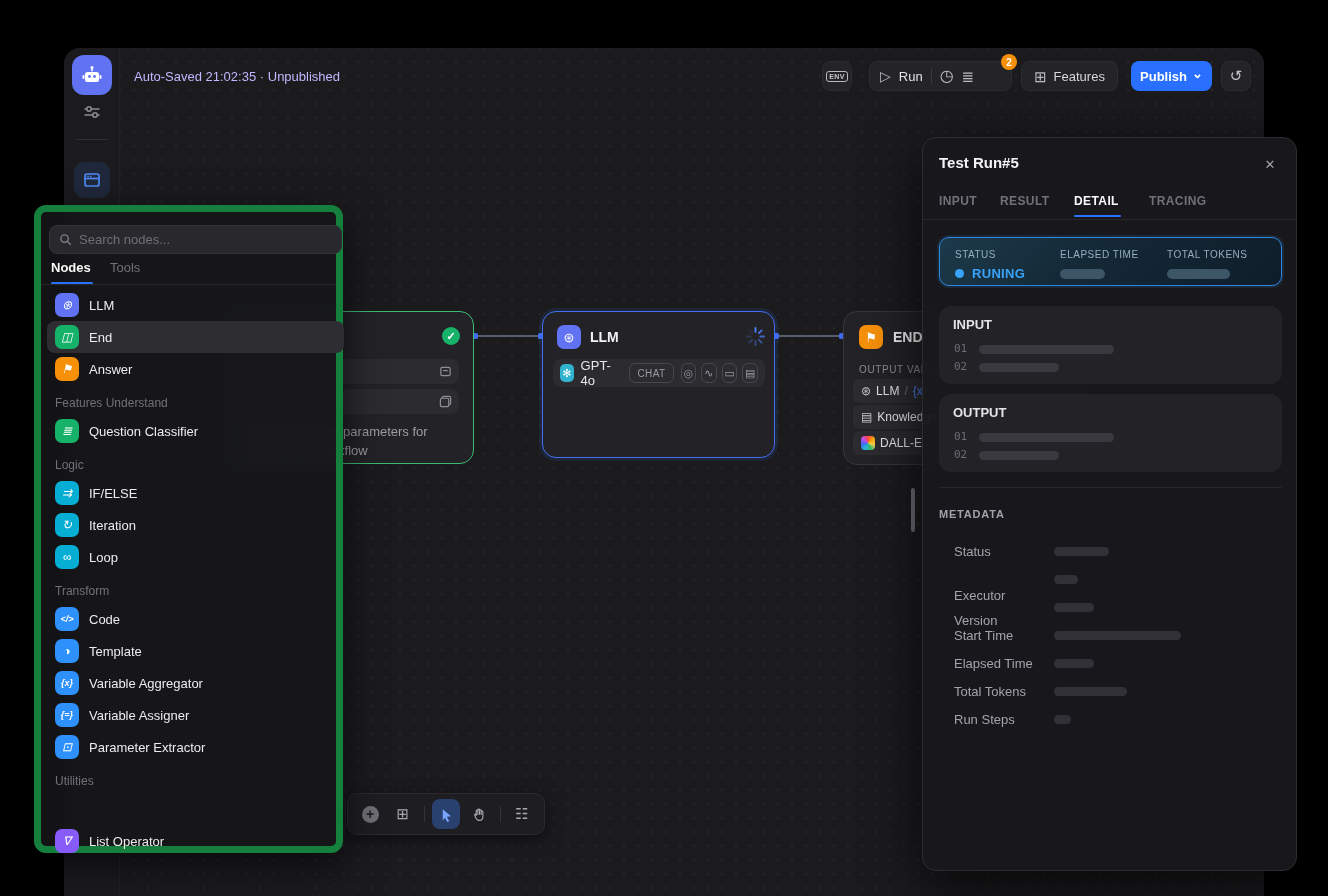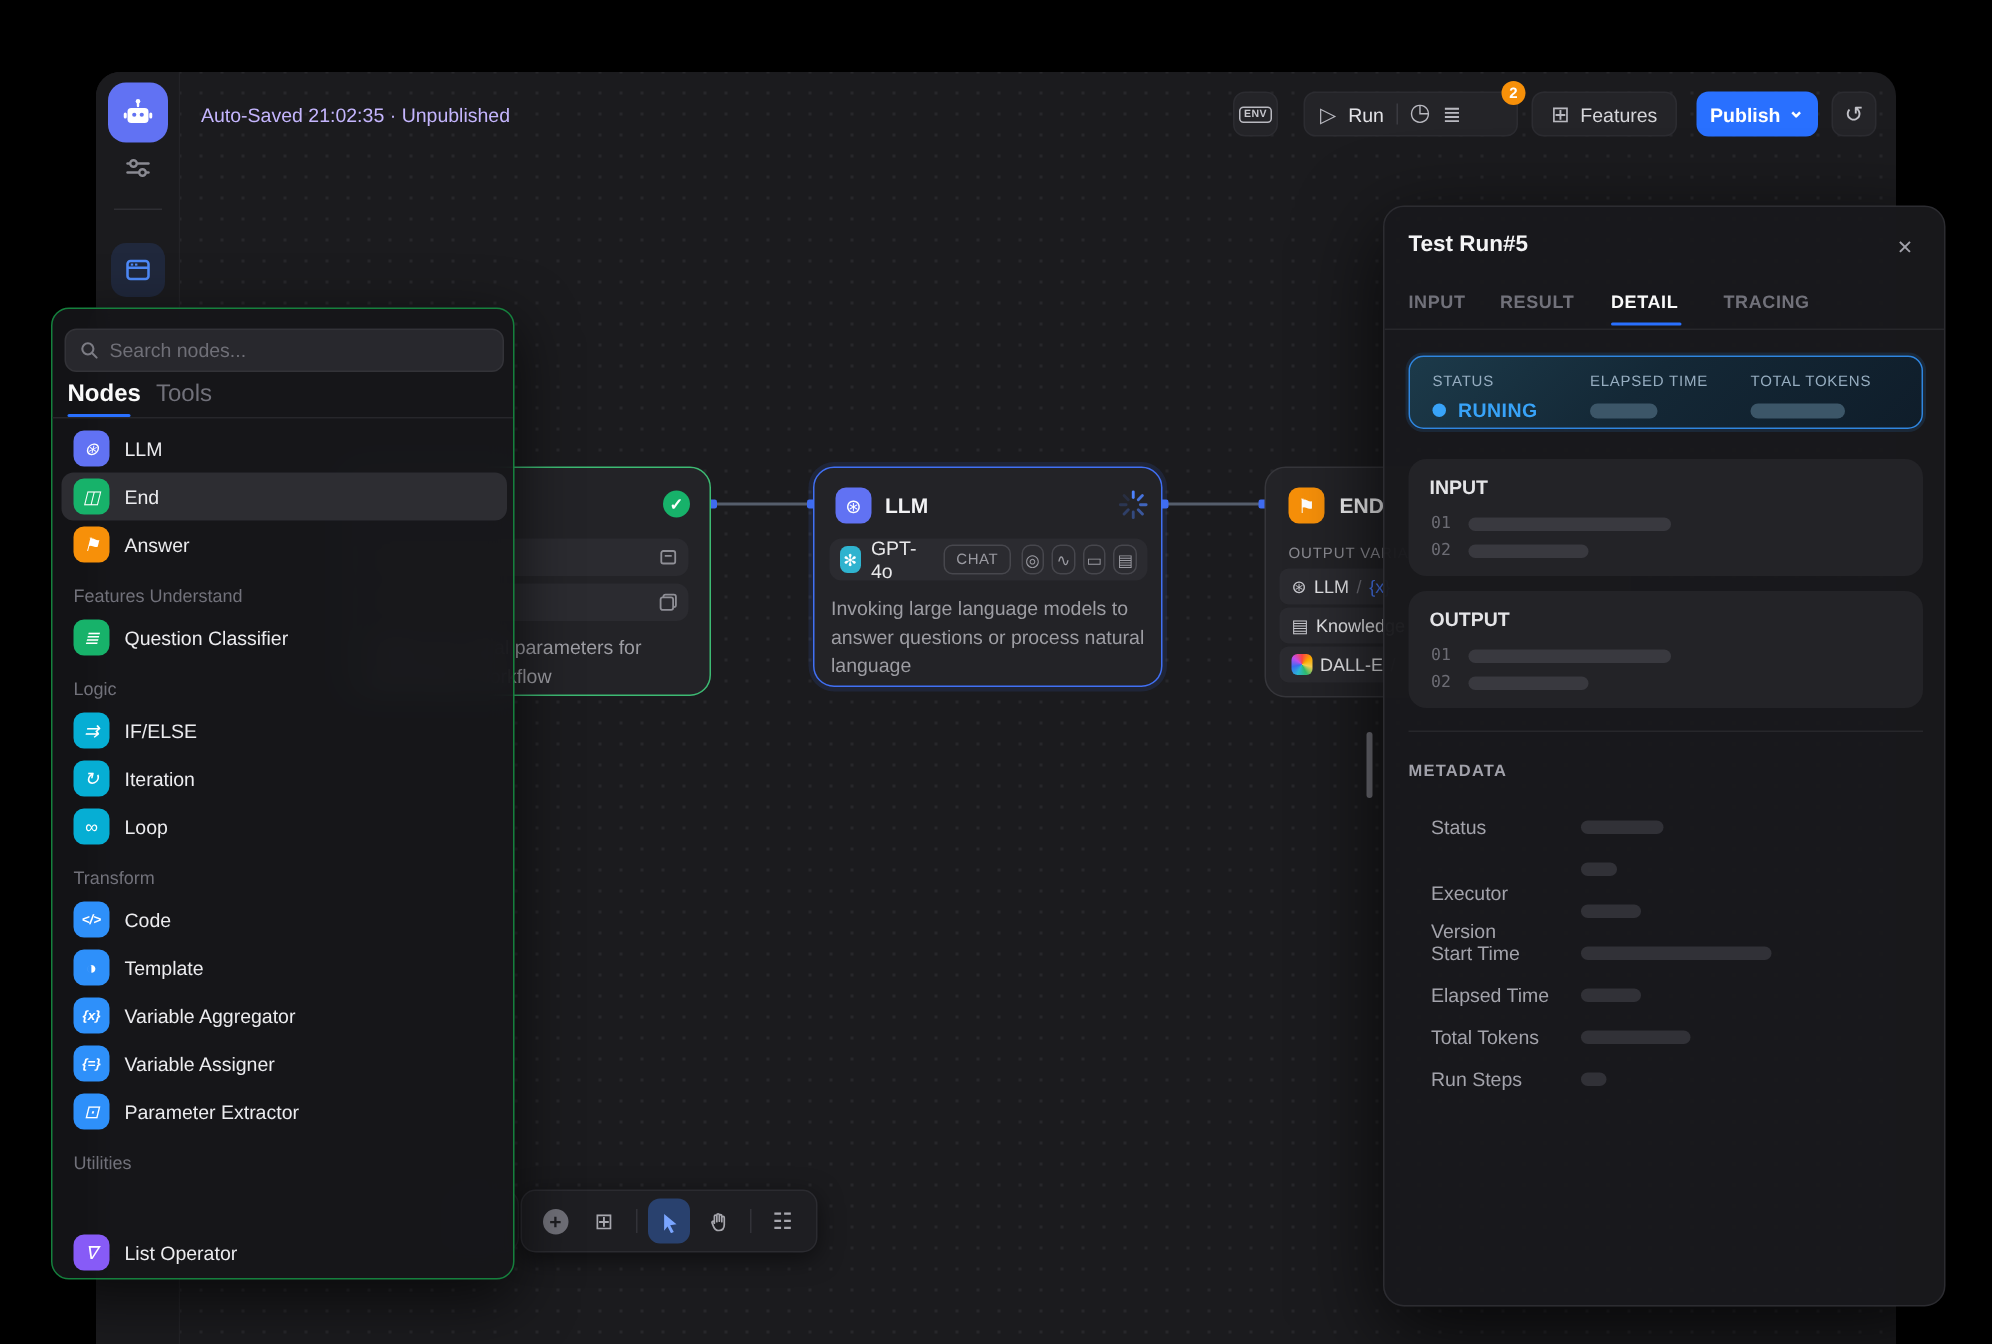--- a/index.html
+++ b/index.html
@@ -71,28 +71,28 @@
     border-radius:10px; z-index:4; }
   .tool { width:30px; height:30px; border-radius:8px; display:flex; align-items:center; justify-content:center;
     color:#a7a7ae; font-size:15px; }
   .tool.active { background:#29416e; color:#7aa5ff; }
   .tool-div { width:1px; height:16px; background:#323238; margin:0 3px; }
 
   #scroll-thumb { left:911px; top:488px; width:4px; height:44px; border-radius:2px; background:#6d6d75; z-index:3; }
 
   
   #node-panel { left:34px; top:205px; width:309px; height:648px; background:rgba(22,22,25,.88);
-    backdrop-filter:blur(9px); border:1px solid #15803d; border-radius:12px; z-index:20;
+    backdrop-filter:blur(9px); border:7px solid #15803d; border-radius:12px; z-index:20;
     box-shadow:0 12px 40px rgba(0,0,0,.65); }
   #np-search { left:8px; top:13px; width:293px; height:29px; background:#28282d; border:1px solid #333338;
     border-radius:8px; display:flex; align-items:center; padding:0 9px; gap:7px; }
   #np-search input { background:transparent; border:none; outline:none; color:#d4d4d8; font-size:13px; width:230px;
     font-family:"Liberation Sans",sans-serif; }
   #np-search input::placeholder { color:#6f6f77; }
-  .np-tab { top:48px; font-size:16px; z-index:2; }
+  .np-tab { top:48px; font-size:13px; z-index:2; }
   .np-underline { left:10px; top:70px; width:42px; height:2px; background:#2970ff; border-radius:2px; }
   .np-divider { left:0; top:72px; width:100%; height:1px; background:#27272b; }
   .np-row { left:6px; width:297px; height:32px; display:flex; align-items:center; gap:10px; padding:0 8px;
     border-radius:8px; }
   .np-row.hover { background:#2d2d32; }
   .np-ic { width:24px; height:24px; border-radius:7px; display:flex; align-items:center; justify-content:center;
     color:#fff; font-size:12px; flex:none; }
   .np-ic.txt { font-size:9px; font-weight:bold; letter-spacing:0; }
   .np-ic.txt4 { font-size:6.5px; font-weight:bold; }
   .np-label { font-size:13px; color:#ececef; }
@@ -244,21 +244,20 @@
   </svg>
   <div class="abs field" style="left:10px;top:47px;width:212px;height:28px;padding:0 7px;gap:7px;">
     <span class="node-ic" style="width:18px;height:18px;border-radius:5px;background:#2fb3cf;font-size:11px;">✻</span>
     <span style="font-size:13px;color:#e8e8ea;">GPT-4o</span>
     <span class="pill" style="height:20px;padding:0 7px;font-size:10px;letter-spacing:.4px;margin-left:8px;">CHAT</span>
     <span class="pill" style="width:20px;height:20px;font-size:11px;">◎</span>
     <span class="pill" style="width:20px;height:20px;font-size:11px;margin-left:-2px;">∿</span>
     <span class="pill" style="width:20px;height:20px;font-size:11px;margin-left:-2px;">▭</span>
     <span class="pill" style="width:20px;height:20px;font-size:11px;margin-left:-2px;">▤</span>
   </div>
-  <div class="abs node-desc" style="left:11px;top:84px;width:210px;">Invoking large language models to answer questions or process natural language</div>
 </div>
 
 <div id="end-node" class="abs node">
   <div class="abs node-ic" style="left:15px;top:13px;background:#f79009;">⚑</div>
   <div class="abs node-title" style="left:49px;top:17px;">END</div>
   <div class="abs ov-label" style="left:15px;top:52px;">OUTPUT VARIABLES</div>
   <div class="abs ov-row" style="left:9px;top:67px;width:226px;">
     <span style="color:#c9c9cf;">⊛</span>
     <span>LLM</span>
     <span style="color:#6c6c74;">/</span>

